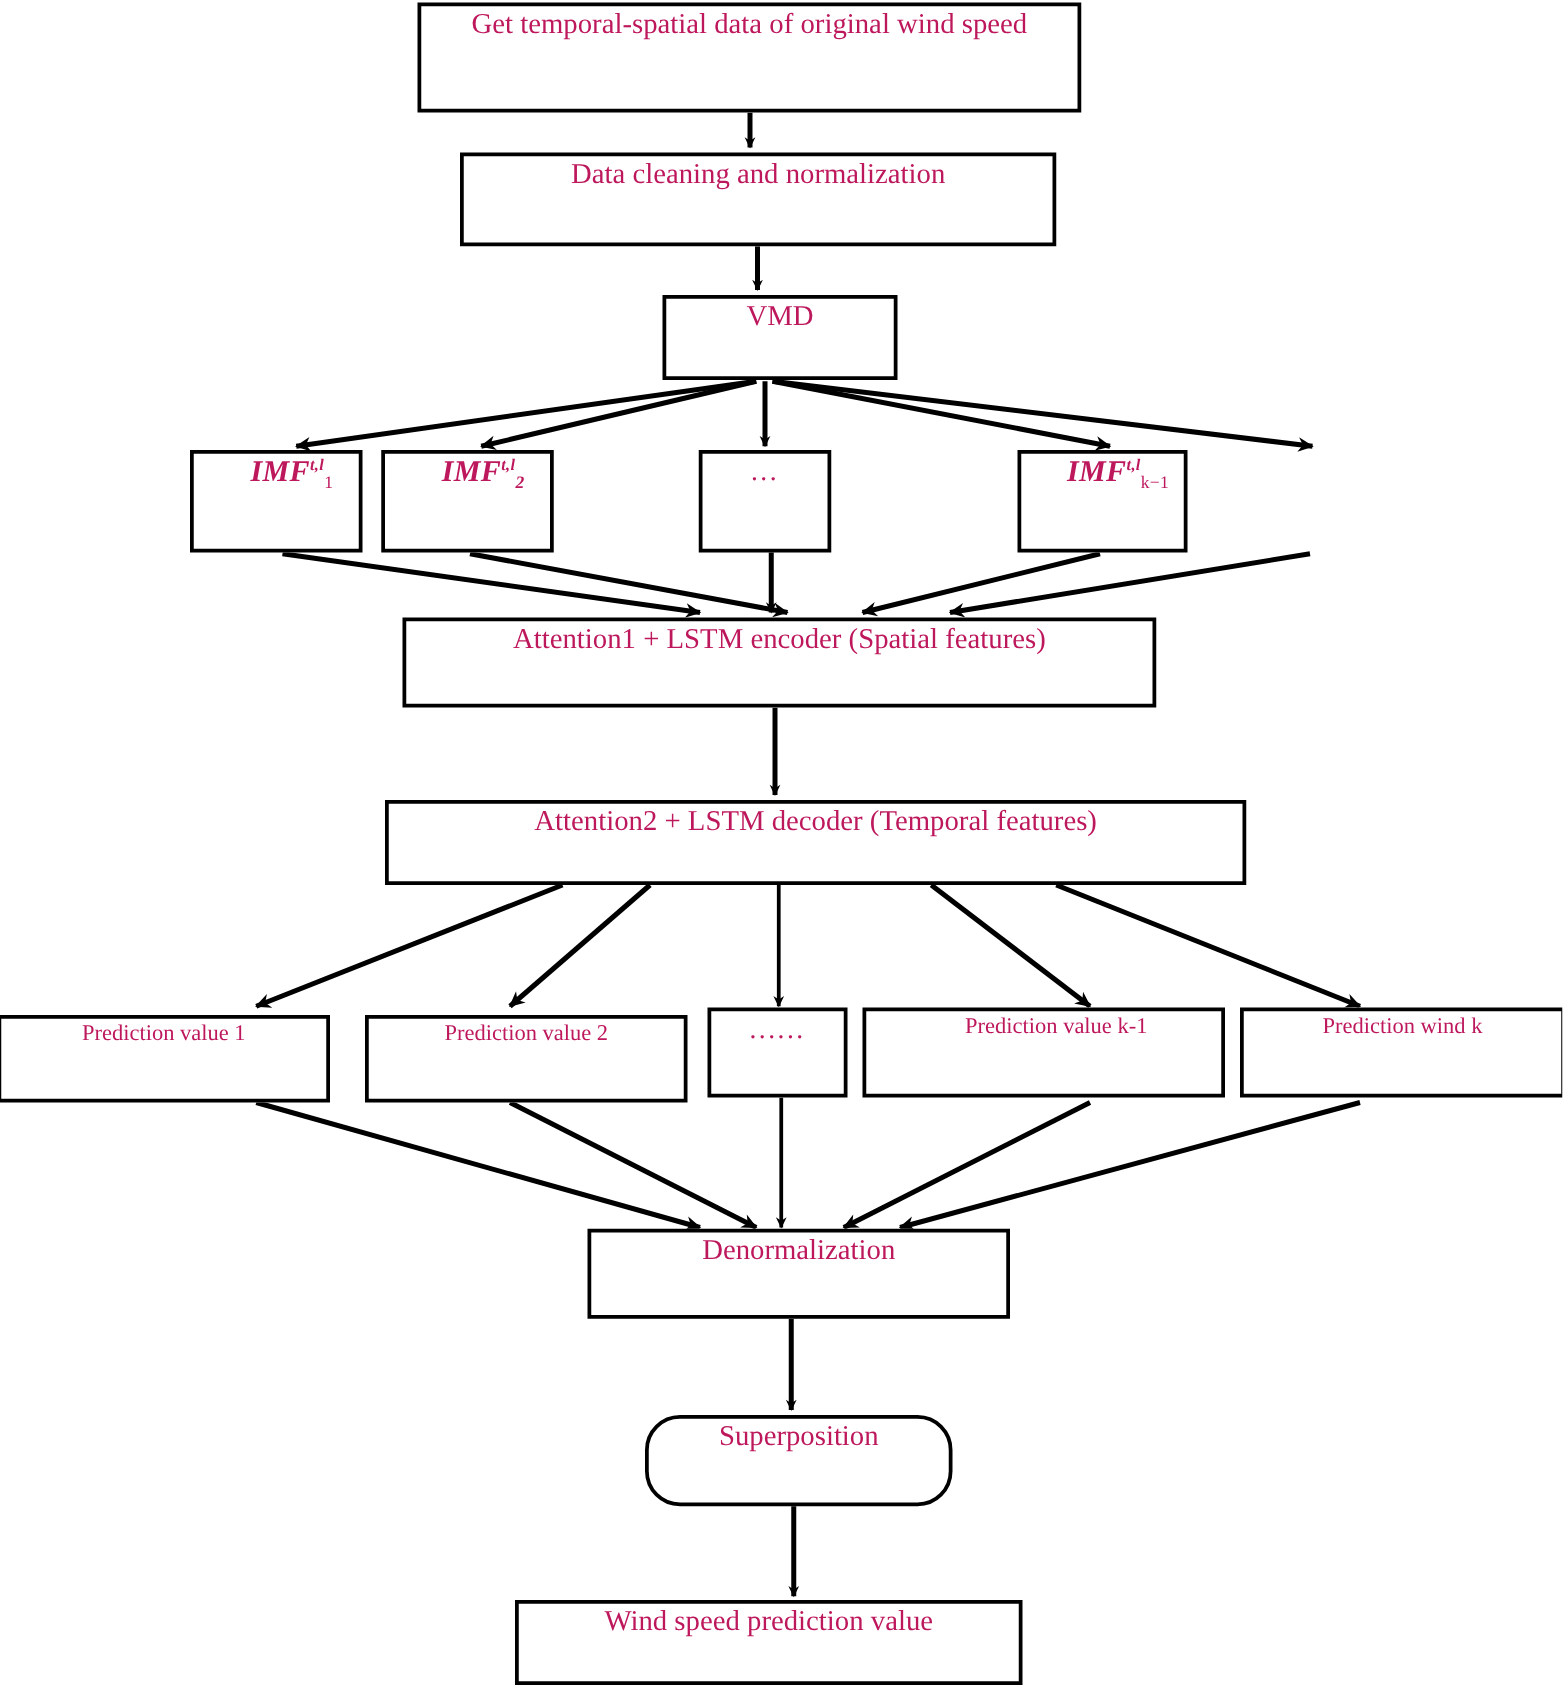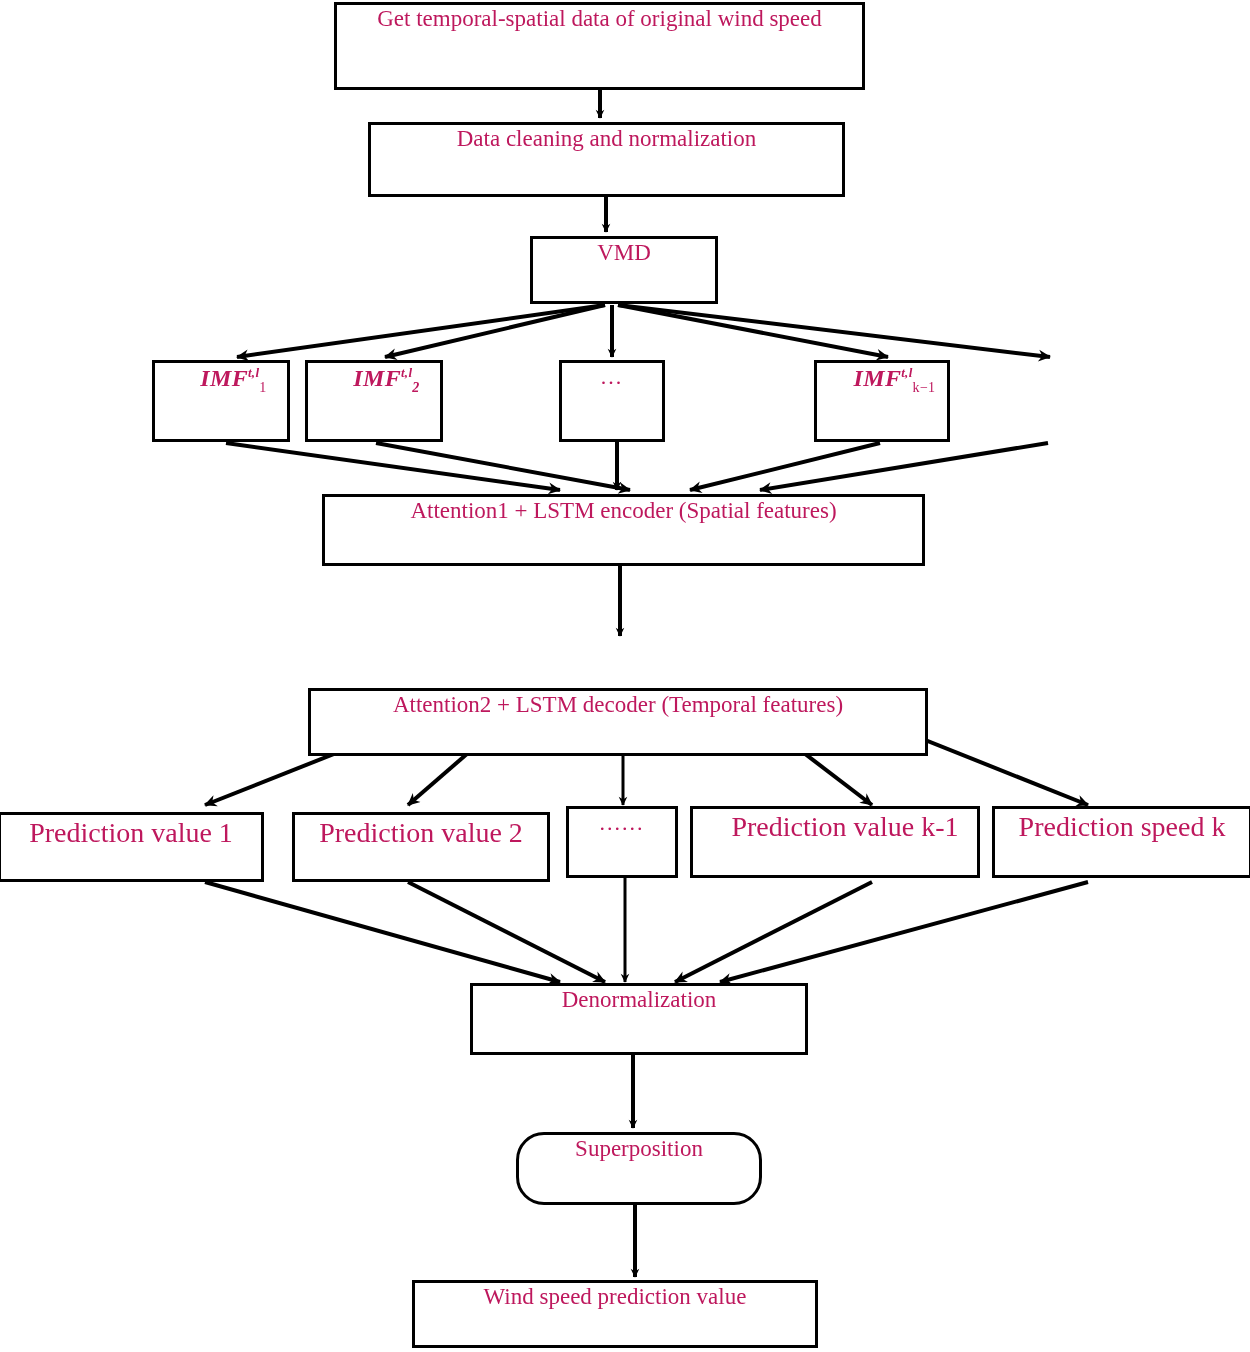--- a/index.html
+++ b/index.html
@@ -3,21 +3,21 @@
 <meta charset="utf-8">
 <style>
   html,body{margin:0;padding:0;background:#ffffff;}
   #canvas{position:relative;width:1250px;height:1352px;background:#ffffff;
           font-family:"Liberation Serif","DejaVu Serif",serif;overflow:hidden;}
   .node{position:absolute;box-sizing:border-box;background:#ffffff;
         border:3px solid #000000;display:flex;align-items:flex-start;
         justify-content:center;text-align:center;color:#be185d;z-index:5;}
   .node .lbl{display:block;line-height:1.25;padding:0 8px;}
   .t22{font-size:23px;}
-  .t21{font-size:28px;}
+  .t21{font-size:18px;}
   .imf{font-style:italic;font-weight:bold;font-size:24px;letter-spacing:.3px;margin-left:25px;}
   .imf sup{font-size:13px;font-style:italic;font-weight:bold;vertical-align:super;}
   .imf sub{font-size:14px;font-style:normal;font-weight:normal;vertical-align:sub;}
   .imf sub.b{font-weight:bold;font-style:italic;}
   .dots{font-size:22px;letter-spacing:2px;}
   svg#wires{position:absolute;left:0;top:0;width:1250px;height:1352px;z-index:1;}
 </style>
 </head>
 <body>
 
@@ -97,42 +97,42 @@
 
   <div class="node" style="left:814px;top:360px;width:136px;height:82px;">
     <span class="lbl imf"><span>IMF</span><sup>t,l</sup><sub>k−1</sub></span>
   </div>
 
 
   <div class="node" style="left:322px;top:494px;width:603px;height:72px;">
     <span class="lbl t22">Attention1 + LSTM encoder (Spatial features)</span>
   </div>
 
-  <div class="node" style="left:308px;top:640px;width:620px;height:68px;margin-top:48px;">
+  <div class="node" style="left:308px;top:640px;width:689px;height:68px;">
     <span class="lbl t22">Attention2 + LSTM decoder (Temporal features)</span>
   </div>
 
   <div class="node" style="left:-2px;top:812px;width:266px;height:70px;">
     <span class="lbl t21">Prediction value 1</span>
   </div>
 
   <div class="node" style="left:292px;top:812px;width:258px;height:70px;">
     <span class="lbl t21">Prediction value 2</span>
   </div>
 
   <div class="node" style="left:566px;top:806px;width:112px;height:72px;">
     <span class="lbl dots">......</span>
   </div>
 
   <div class="node" style="left:690px;top:806px;width:290px;height:72px;padding-left:20px;">
     <span class="lbl t21">Prediction value k-1</span>
   </div>
 
   <div class="node" style="left:992px;top:806px;width:260px;height:72px;">
-    <span class="lbl t21">Prediction speed k</span>
+    <span class="lbl t21">Prediction wind k</span>
   </div>
 
   <div class="node" style="left:470px;top:983px;width:338px;height:72px;">
     <span class="lbl t22">Denormalization</span>
   </div>
 
   <div class="node" style="left:516px;top:1132px;width:246px;height:73px;border-radius:28px;">
     <span class="lbl t22">Superposition</span>
   </div>
 

